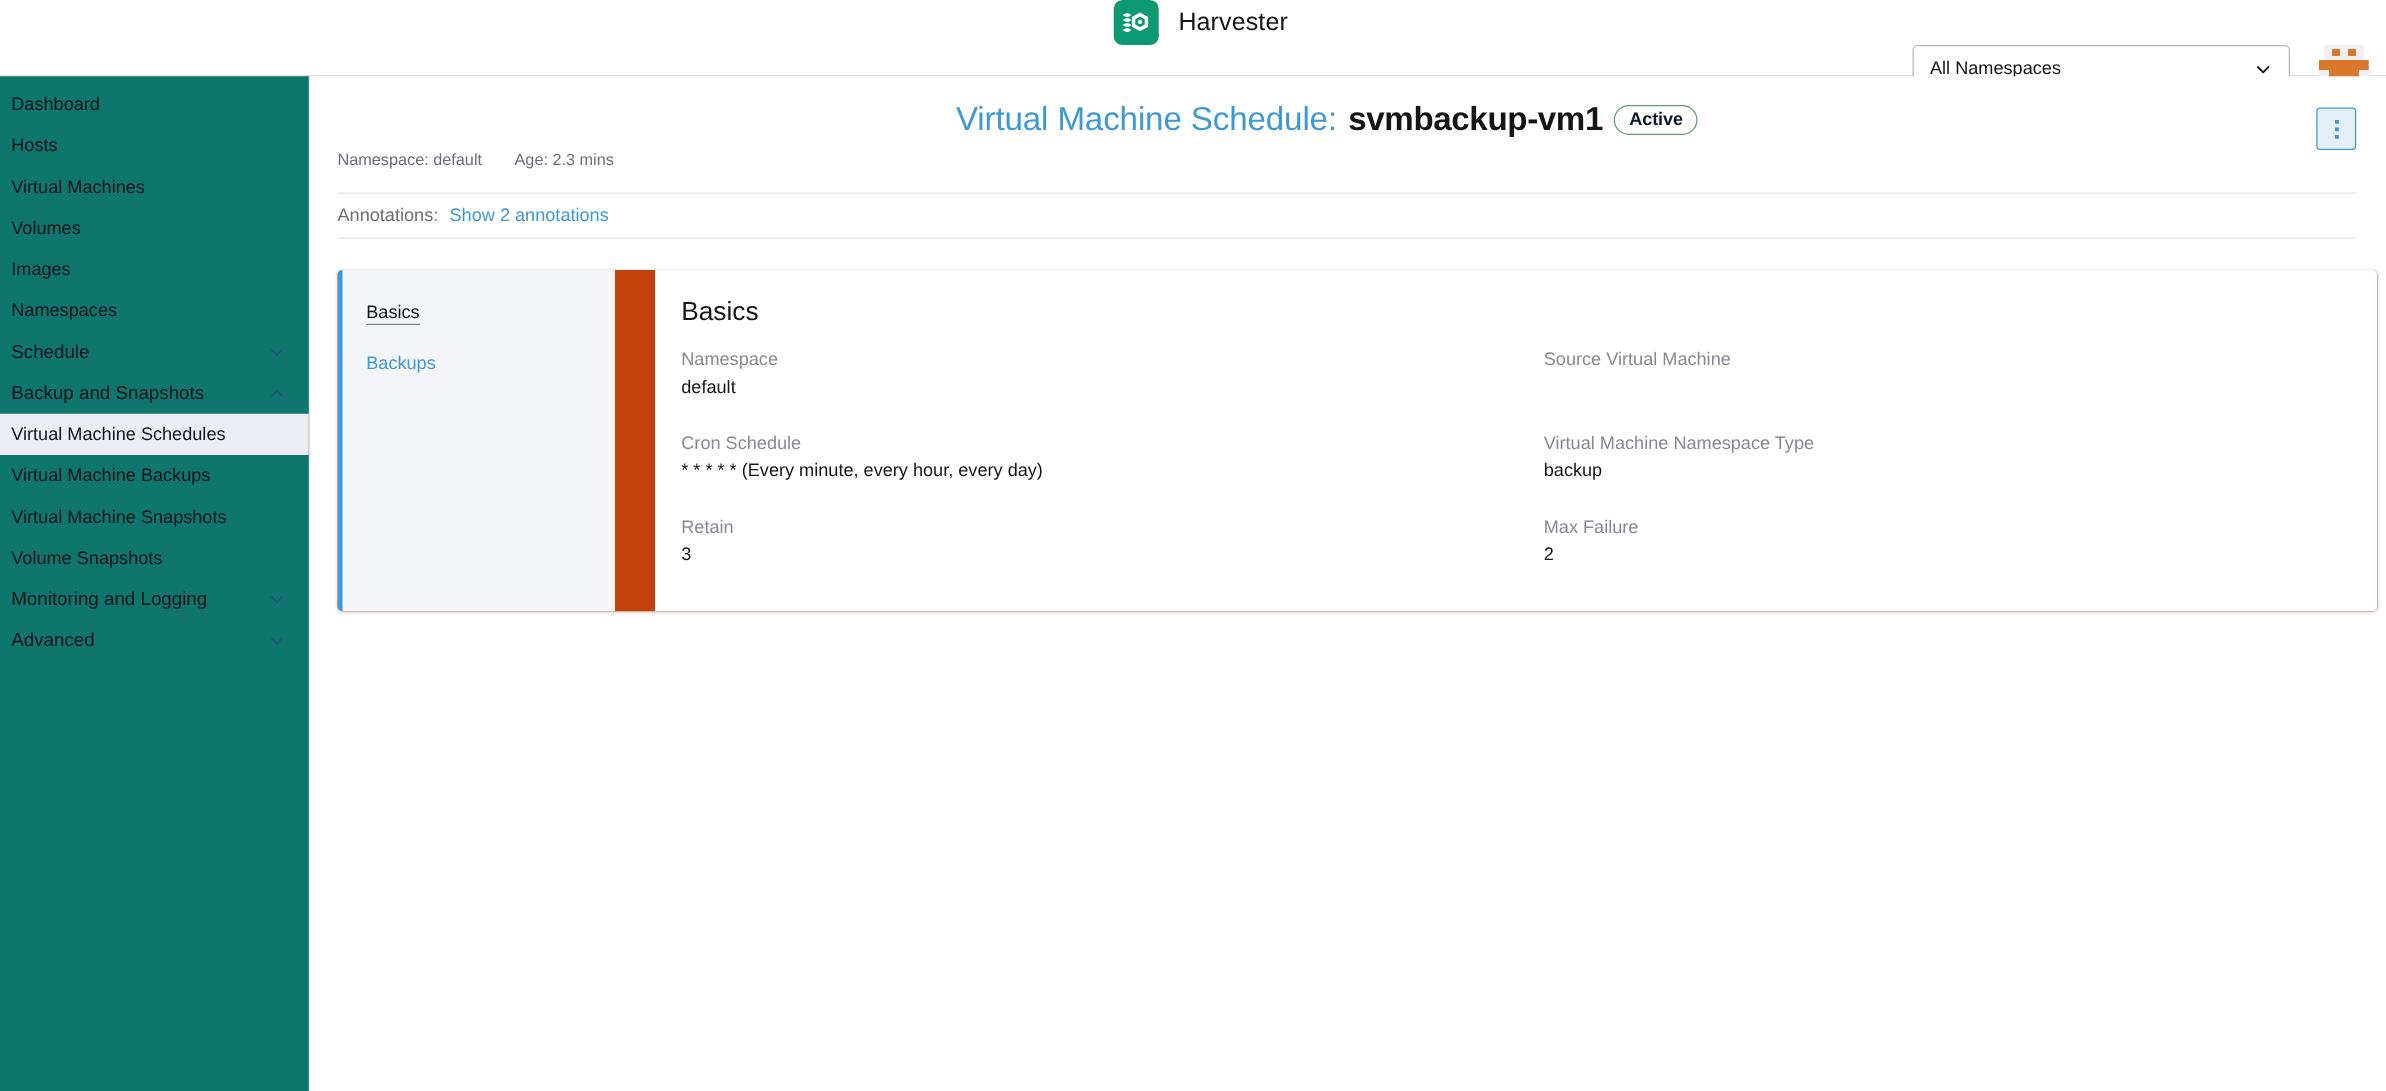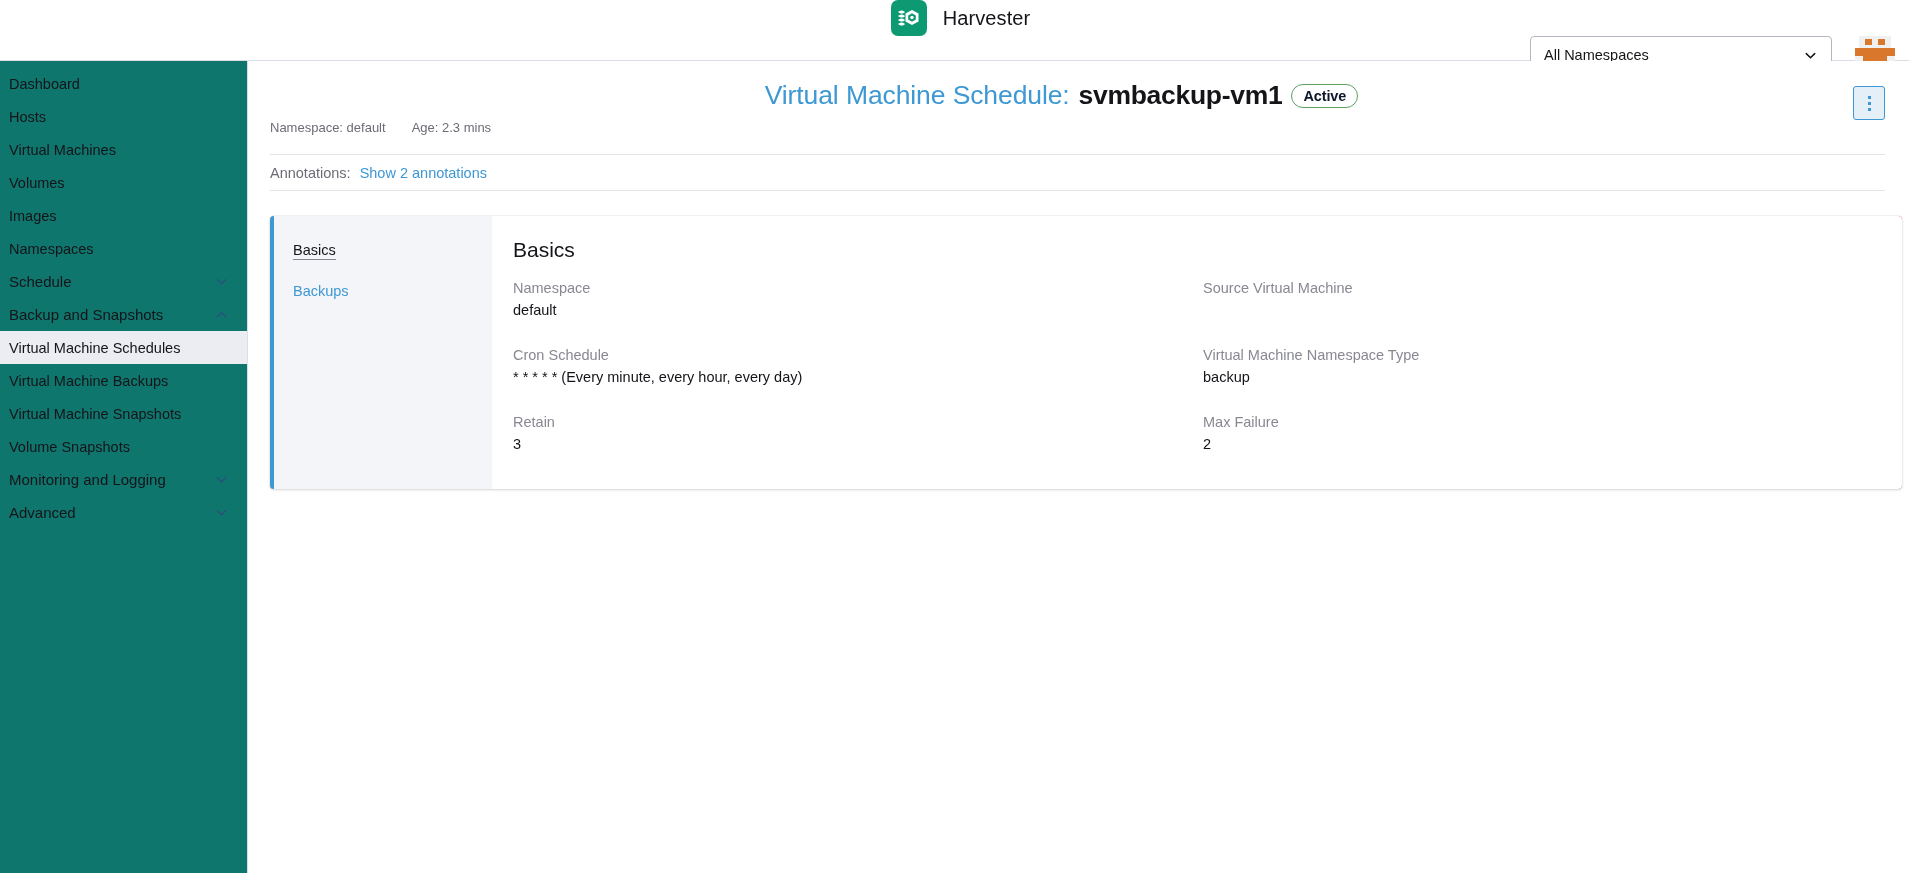--- a/index.html
+++ b/index.html
@@ -183,20 +183,21 @@
   
   .card {
     margin-top: 25px;
     width: 1632px;
     height: 273px;
     background: #c2410c;
     border-radius: 4px;
     display: flex;
     box-shadow: 0 1px 3px rgba(20,20,25,.14), 0 0 0 1px rgba(20,20,25,.04);
     overflow: hidden;
+    gap: 32px;
   }
   .tab-rail {
     width: 222px;
     background: #f4f5f8;
     border-left: 4px solid #3d98d3;
     padding-top: 15px;
     flex: 0 0 222px;
   }
   .tab-item {
     height: 40px;

